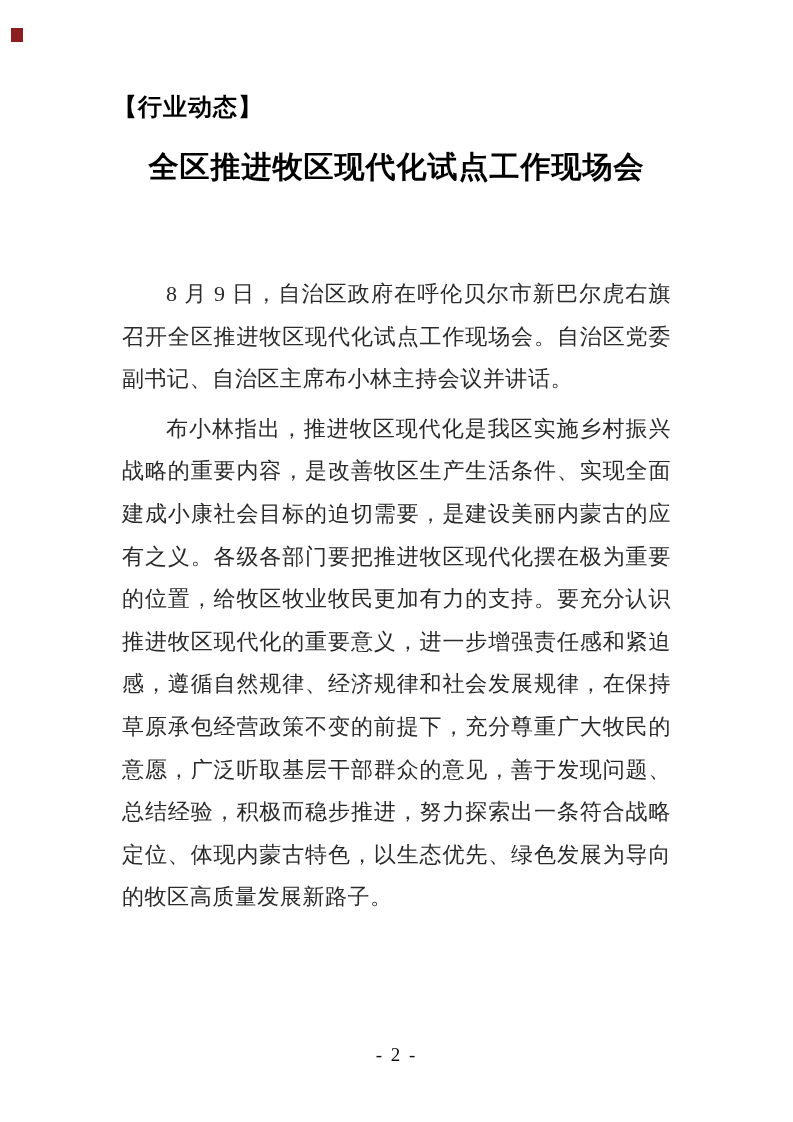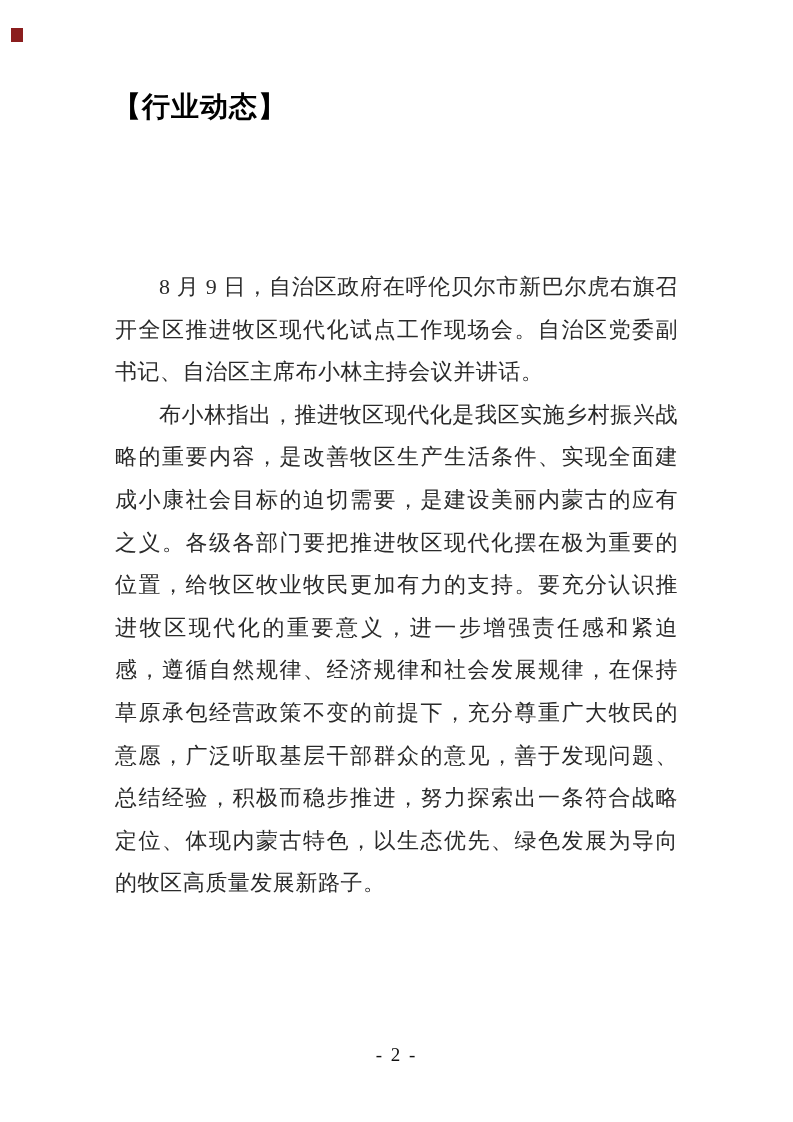--- a/index.html
+++ b/index.html
@@ -22,21 +22,21 @@
     width: 12px;
     height: 14px;
     background: #8b1e1e;
   }
   .section-label {
     position: absolute;
     left: 113px;
     top: 92px;
     font-family: "Liberation Sans", "DejaVu Sans", sans-serif;
     font-weight: 700;
-    font-size: 28px;
+    font-size: 24px;
     line-height: 30px;
     color: #000000;
     letter-spacing: 1px;
     white-space: nowrap;
   }
   .article-title {
     position: absolute;
     left: 115px;
     top: 135px;
     width: 563px;
@@ -56,21 +56,21 @@
     position: absolute;
     left: 115px;
     top: 266px;
     width: 563px;
     font-size: 22px;
     line-height: 42.6px;
     color: #2a2a2a;
     text-align: justify;
   }
   .article-body p {
-    margin: 0;
+    margin: 7px;
     padding: 0;
     text-indent: 2em;
     letter-spacing: 0.55px;
     word-break: break-all;
   }
   .page-number {
     position: absolute;
     left: 0;
     top: 1042px;
     width: 100%;
@@ -84,20 +84,21 @@
 </head>
 <body>
 
 <div class="page">
 
   <div class="red-mark" style="background:#8b1e1e"></div>
 
   <div class="section-label">【行业动态】</div>
 
   <h1 class="article-title">
+    <span class="title-line">全区推进牧区现代化试点工作现场会</span>
   </h1>
 
   <div class="article-body">
     <p>8 月 9 日，自治区政府在呼伦贝尔市新巴尔虎右旗召开全区推进牧区现代化试点工作现场会。自治区党委副书记、自治区主席布小林主持会议并讲话。</p>
     <p>布小林指出，推进牧区现代化是我区实施乡村振兴战略的重要内容，是改善牧区生产生活条件、实现全面建成小康社会目标的迫切需要，是建设美丽内蒙古的应有之义。各级各部门要把推进牧区现代化摆在极为重要的位置，给牧区牧业牧民更加有力的支持。要充分认识推进牧区现代化的重要意义，进一步增强责任感和紧迫感，遵循自然规律、经济规律和社会发展规律，在保持草原承包经营政策不变的前提下，充分尊重广大牧民的意愿，广泛听取基层干部群众的意见，善于发现问题、总结经验，积极而稳步推进，努力探索出一条符合战略定位、体现内蒙古特色，以生态优先、绿色发展为导向的牧区高质量发展新路子。</p>
   </div>
 
   <div class="page-number">- 2 -</div>
 
 </div>

